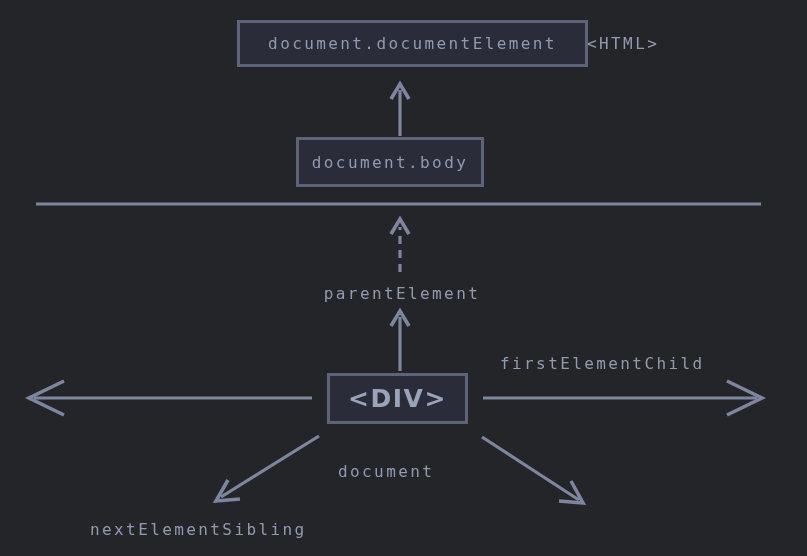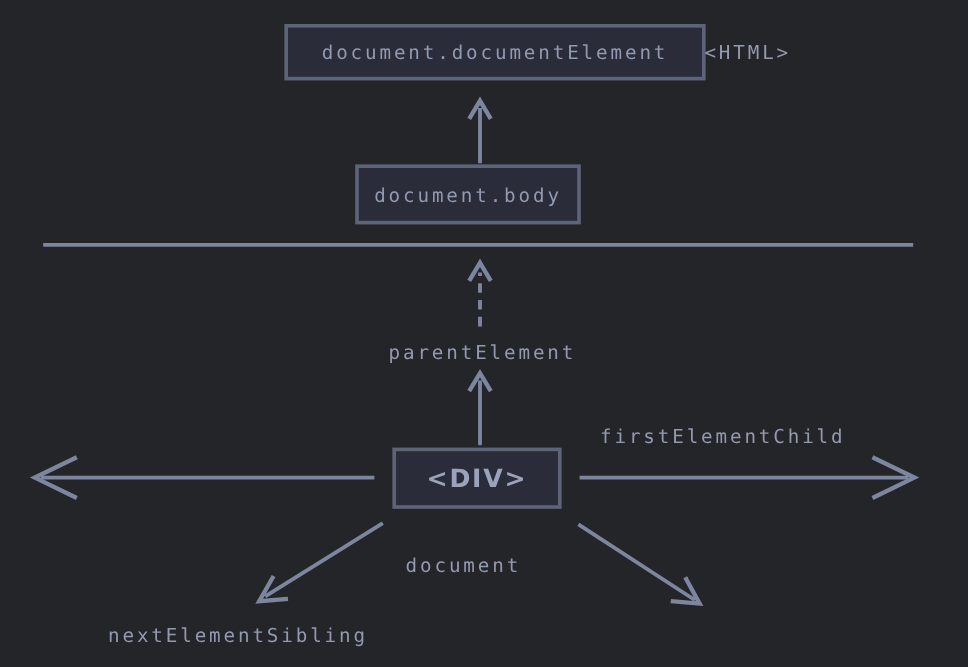--- a/index.html
+++ b/index.html
@@ -33,21 +33,21 @@
     background: var(--box-fill);
     border: 3px solid var(--box-border);
     display: flex;
     align-items: center;
     justify-content: center;
   }
   .flex-center { display: flex; align-items: center; }
   .div-label {
     font-family: "DejaVu Sans", "Liberation Sans", sans-serif;
     font-weight: bold;
-    font-size: 21px;
+    font-size: 25px;
     letter-spacing: 1.5px;
     color: var(--div-text);
   }
   svg.arrow-layer {
     position: absolute;
     left: 0; top: 0;
     width: 807px; height: 556px;
     pointer-events: none;
   }
   .stroke {

